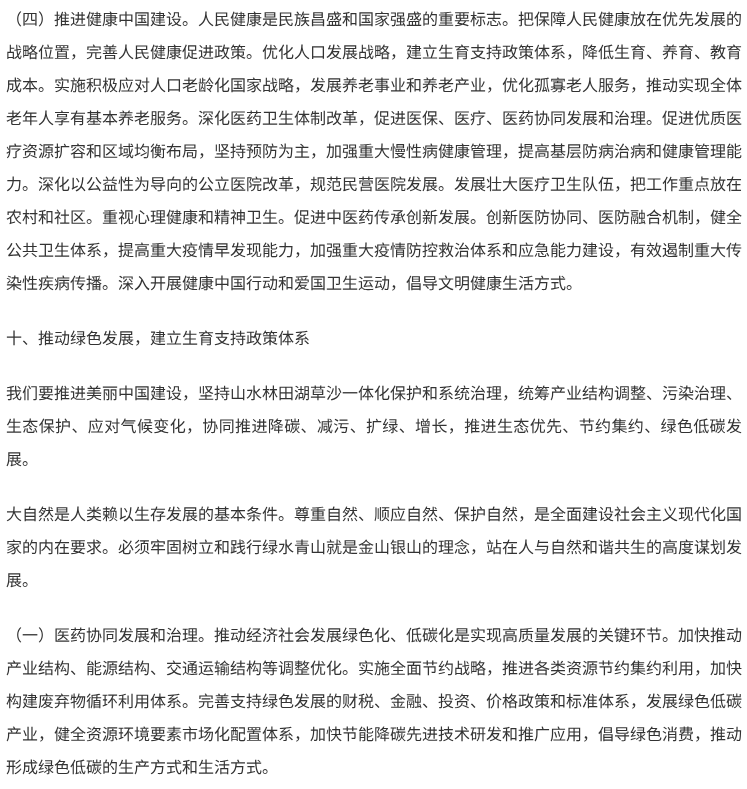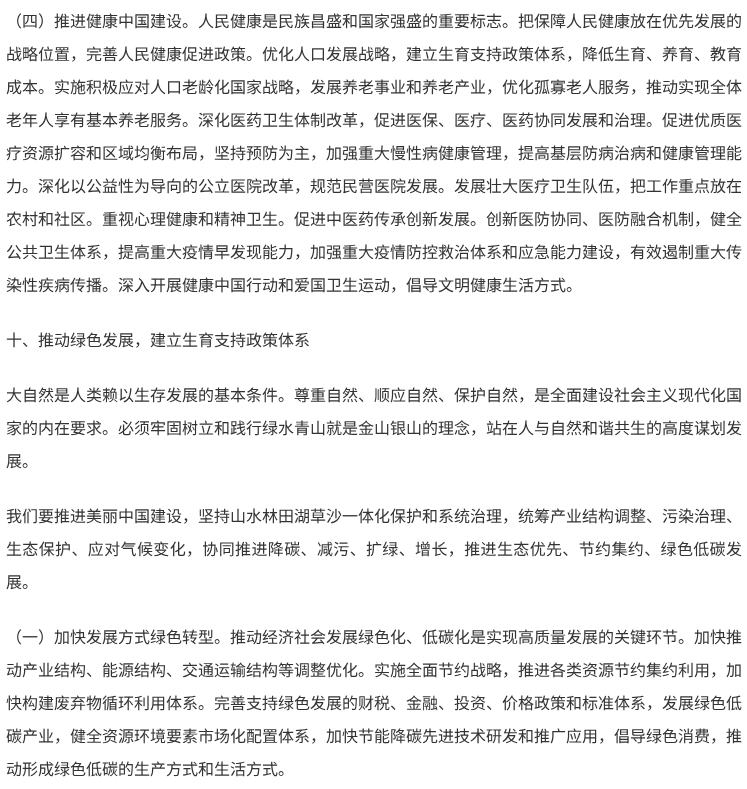--- a/index.html
+++ b/index.html
@@ -8,34 +8,34 @@
     padding: 0;
     background: #ffffff;
   }
   body {
     width: 747px;
     min-height: 789px;
     overflow: hidden;
   }
   .article {
     padding: 5px 5px 0 6px;
-    font-family: Liberation Sans, sans-serif;
+    font-family: Liberation Mono, monospace;
     font-size: 16px;
     line-height: 33px;
     color: #333333;
     text-align: justify;
     word-break: break-all;
   }
   .article p {
     margin: 0 0 22px 0;
     font-weight: normal;
   }
 </style>
 </head>
 <body>
 
 <div class="article">
   <p>（四）推进健康中国建设。人民健康是民族昌盛和国家强盛的重要标志。把保障人民健康放在优先发展的战略位置，完善人民健康促进政策。优化人口发展战略，建立生育支持政策体系，降低生育、养育、教育成本。实施积极应对人口老龄化国家战略，发展养老事业和养老产业，优化孤寡老人服务，推动实现全体老年人享有基本养老服务。深化医药卫生体制改革，促进医保、医疗、医药协同发展和治理。促进优质医疗资源扩容和区域均衡布局，坚持预防为主，加强重大慢性病健康管理，提高基层防病治病和健康管理能力。深化以公益性为导向的公立医院改革，规范民营医院发展。发展壮大医疗卫生队伍，把工作重点放在农村和社区。重视心理健康和精神卫生。促进中医药传承创新发展。创新医防协同、医防融合机制，健全公共卫生体系，提高重大疫情早发现能力，加强重大疫情防控救治体系和应急能力建设，有效遏制重大传染性疾病传播。深入开展健康中国行动和爱国卫生运动，倡导文明健康生活方式。</p>
   <p>十、推动绿色发展，建立生育支持政策体系</p>
+  <p>我们要推进美丽中国建设，坚持山水林田湖草沙一体化保护和系统治理，统筹产业结构调整、污染治理、生态保护、应对气候变化，协同推进降碳、减污、扩绿、增长，推进生态优先、节约集约、绿色低碳发展。</p>
   <p>大自然是人类赖以生存发展的基本条件。尊重自然、顺应自然、保护自然，是全面建设社会主义现代化国家的内在要求。必须牢固树立和践行绿水青山就是金山银山的理念，站在人与自然和谐共生的高度谋划发展。</p>
-  <p>我们要推进美丽中国建设，坚持山水林田湖草沙一体化保护和系统治理，统筹产业结构调整、污染治理、生态保护、应对气候变化，协同推进降碳、减污、扩绿、增长，推进生态优先、节约集约、绿色低碳发展。</p>
-  <p>（一）加快发展方式绿色转型。推动经济社会发展绿色化、低碳化是实现高质量发展的关键环节。加快推动产业结构、能源结构、交通运输结构等调整优化。实施全面节约战略，推进各类资源节约集约利用，加快构建废弃物循环利用体系。完善支持绿色发展的财税、金融、投资、价格政策和标准体系，发展绿色低碳产业，健全资源环境要素市场化配置体系，加快节能降碳先进技术研发和推广应用，倡导绿色消费，推动形成绿色低碳的生产方式和生活方式。</p>
+  <p>（一）医药协同发展和治理。推动经济社会发展绿色化、低碳化是实现高质量发展的关键环节。加快推动产业结构、能源结构、交通运输结构等调整优化。实施全面节约战略，推进各类资源节约集约利用，加快构建废弃物循环利用体系。完善支持绿色发展的财税、金融、投资、价格政策和标准体系，发展绿色低碳产业，健全资源环境要素市场化配置体系，加快节能降碳先进技术研发和推广应用，倡导绿色消费，推动形成绿色低碳的生产方式和生活方式。</p>
 </div>
 
 </body></html>

